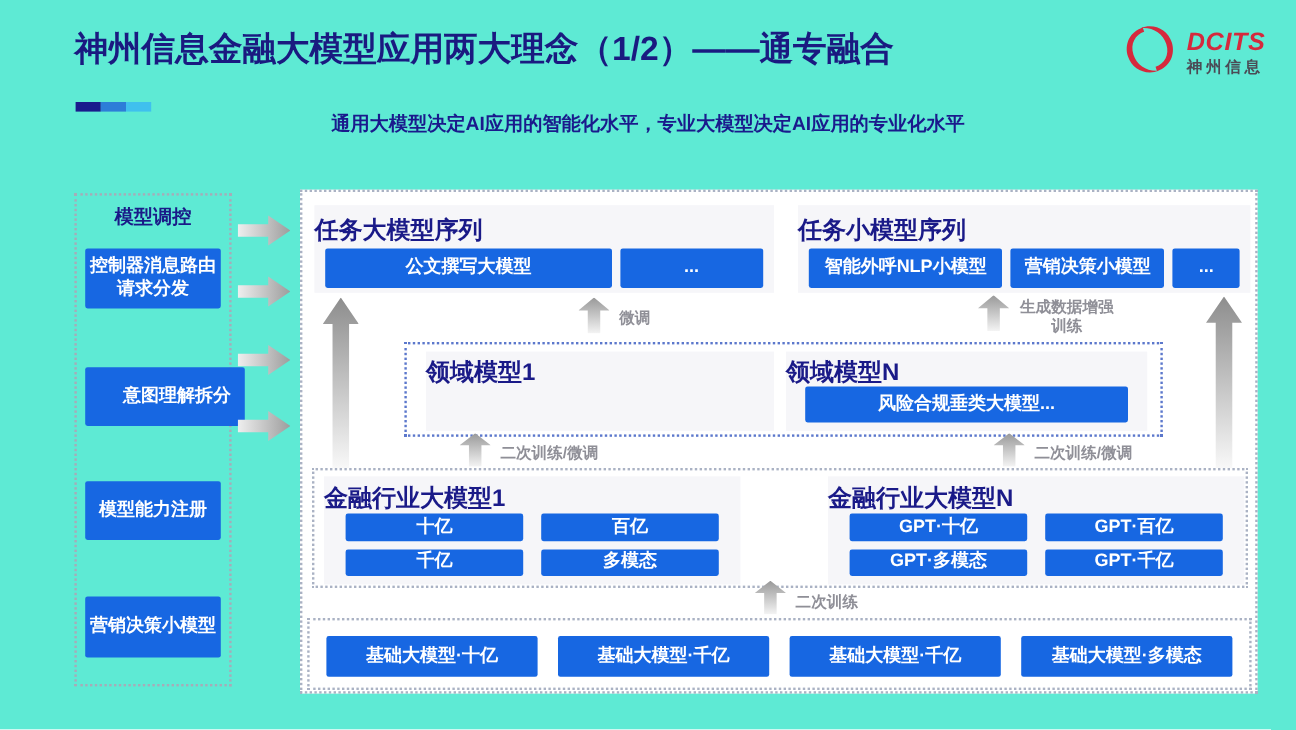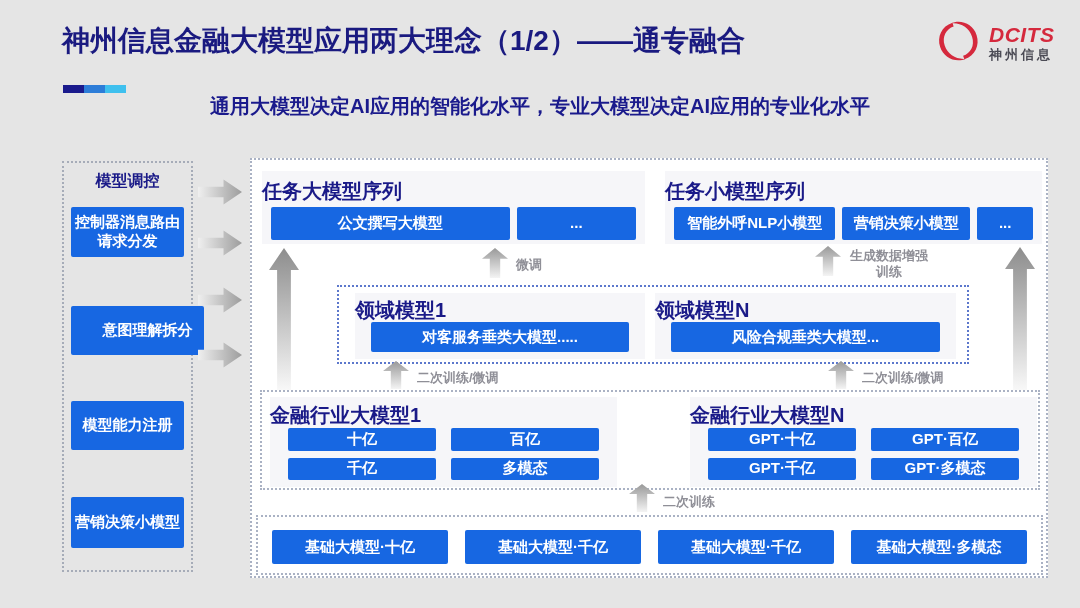--- a/index.html
+++ b/index.html
@@ -1,23 +1,23 @@
 <!DOCTYPE html>
 <html><head>
 <meta charset="utf-8">
 <style>
   html,body{margin:0;padding:0;background:#fff;}
-  .slide{position:relative;width:1080px;height:608px;background:#e5e5e5;overflow:hidden;
+  .slide{position:relative;width:1080px;height:608px;background:#5eead4;overflow:hidden;
          font-family:"Liberation Sans","DejaVu Sans",sans-serif;}
   .abs{position:absolute;}
   
   .title{left:62px;top:22px;font-size:28px;font-weight:800;color:#1a1a80;letter-spacing:0;}
   .accent{left:63px;top:85px;height:8px;display:flex;}
   .accent span{display:block;height:8px;width:21px;}
-  .subtitle{left:140px;top:93px;width:800px;text-align:center;font-size:20px;font-weight:800;color:#1a1a8c;}
+  .subtitle{left:140px;top:93px;width:800px;text-align:center;font-size:16px;font-weight:800;color:#1a1a8c;}
   .logo{left:936px;top:18px;display:flex;align-items:center;gap:7px;}
   .logo-txt{display:flex;flex-direction:column;line-height:1.05;}
   .logo-brand{font-size:21px;font-weight:800;font-style:italic;color:#d5293d;letter-spacing:.5px;}
   .logo-co{font-size:13px;font-weight:700;color:#4b4b55;letter-spacing:3px;margin-top:2px;}
   
   .panel{box-sizing:border-box;background:#fff;}
   .dots-gray{border:2px dotted #aab2c4;}
   .dots-blue{border:2px dotted #5c78cc;}
   .grp{box-sizing:border-box;background:#f6f6f9;}
   .grp-title{color:#1a1a88;font-weight:700;font-size:20px;text-align:left;}
@@ -101,21 +101,20 @@
     <div class="abs anno" style="left:264px;top:96px;text-align:center;">微调</div>
     <div class="abs arrow-up-sm" style="left:563px;top:86px;"></div>
     <div class="abs anno anno-wrap" style="left:597px;top:88px;width:80px;">生成数据增强训练</div>
 
     <div class="abs arrow-up-tall" style="left:17px;top:88px;height:146px;"></div>
     <div class="abs arrow-up-tall" style="left:753px;top:87px;height:147px;"></div>
 
     <div class="abs panel dots-blue" style="left:85px;top:125px;width:632px;height:79px;">
       <div class="abs grp" style="left:16px;top:6px;width:290px;height:66px;">
         <div class="grp-title" style="margin-top:4px;">领域模型1</div>
-        <div class="chip abs" style="left:16px;right:16px;top:29px;height:30px;">对客服务垂类大模型.....</div>
       </div>
       <div class="abs grp" style="left:316px;top:6px;width:301px;height:66px;">
         <div class="grp-title" style="margin-top:4px;">领域模型N</div>
         <div class="chip abs" style="left:16px;right:16px;top:29px;height:30px;">风险合规垂类大模型...</div>
       </div>
     </div>
 
     <div class="abs arrow-up-sm" style="left:131px;top:201px;height:28px;"></div>
     <div class="abs anno" style="left:165px;top:209px;">二次训练/微调</div>
     <div class="abs arrow-up-sm" style="left:576px;top:201px;height:28px;"></div>
@@ -129,22 +128,22 @@
           <div class="chip">百亿</div>
           <div class="chip">千亿</div>
           <div class="chip">多模态</div>
         </div>
       </div>
       <div class="abs grp" style="left:428px;top:5px;width:347px;height:90px;">
         <div class="grp-title" style="margin-top:5px;">金融行业大模型N</div>
         <div class="abs" style="left:18px;right:18px;top:31px;bottom:7px;display:grid;grid-template-columns:1fr 1fr;column-gap:15px;row-gap:7px;">
           <div class="chip">GPT·十亿</div>
           <div class="chip">GPT·百亿</div>
+          <div class="chip">GPT·多模态</div>
           <div class="chip">GPT·千亿</div>
-          <div class="chip">GPT·多模态</div>
         </div>
       </div>
     </div>
 
     <div class="abs arrow-up-sm" style="left:377px;top:324px;height:28px;"></div>
     <div class="abs anno" style="left:411px;top:333px;">二次训练</div>
 
     <div class="abs panel dots-gray" style="left:4px;top:355px;width:787px;height:60px;">
       <div class="abs" style="left:14px;right:14px;top:13px;height:34px;display:flex;gap:17px;">
         <div class="chip" style="flex:1">基础大模型·十亿</div>

